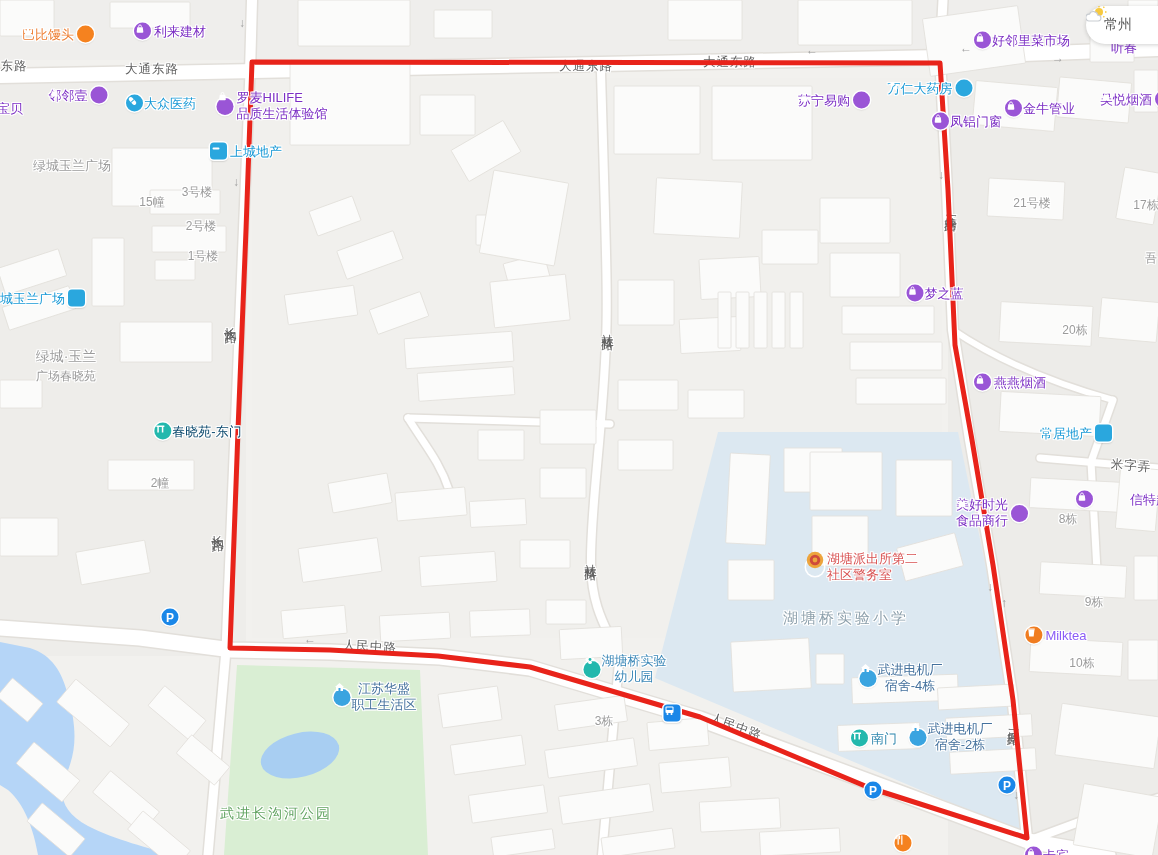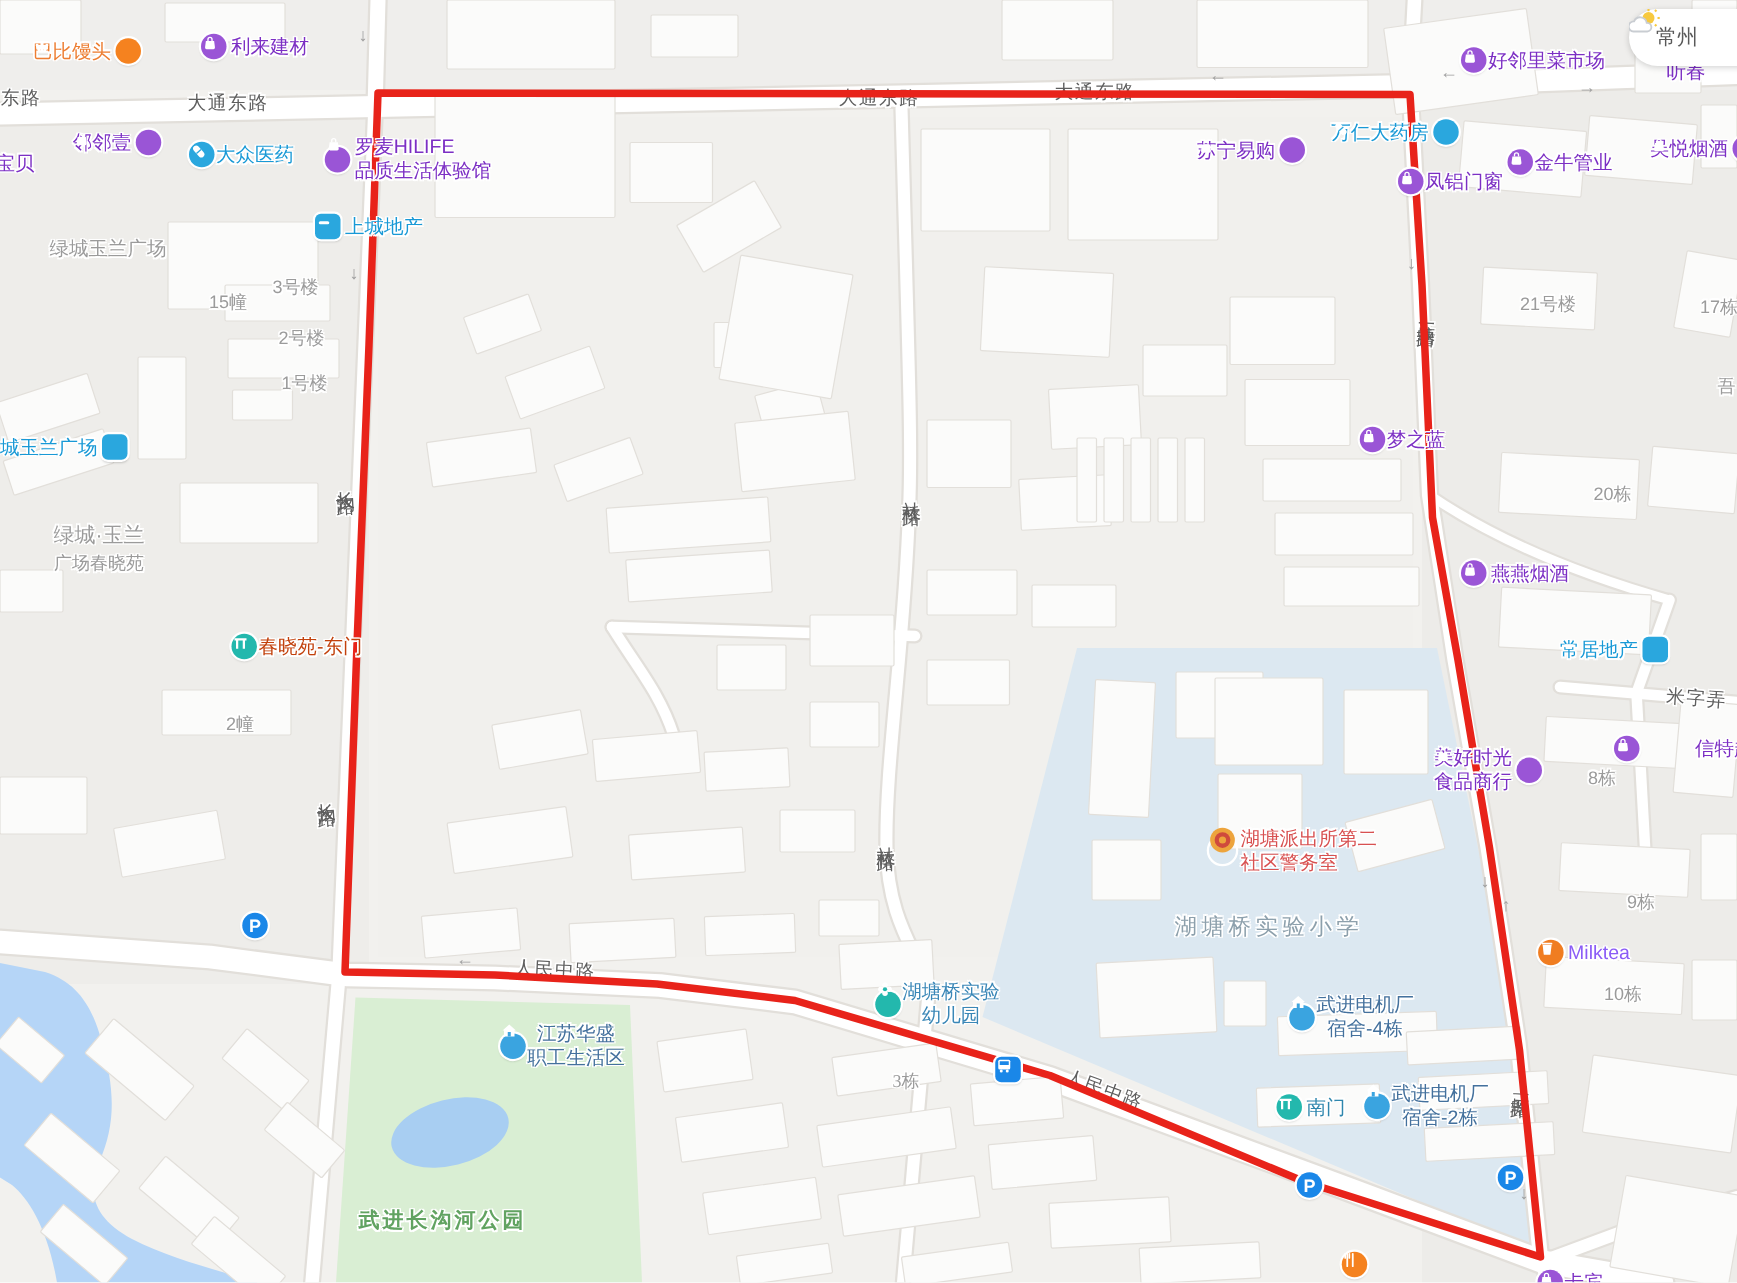--- a/index.html
+++ b/index.html
@@ -224,26 +224,26 @@
       <div class="bldg-label halo" style="left: 201px; top: 226px;">2号楼</div>
       <div class="bldg-label halo" style="left: 203px; top: 256px;">1号楼</div>
       <div class="bldg-label halo" style="left: 160px; top: 483px;">2幢</div>
       <div class="bldg-label halo" style="left: 1032px; top: 203px;">21号楼</div>
       <div class="bldg-label halo" style="left: 1146px; top: 205px;">17栋</div>
       <div class="bldg-label halo" style="left: 1151px; top: 258px;">吾</div>
       <div class="bldg-label halo" style="left: 1075px; top: 330px;">20栋</div>
       <div class="bldg-label halo" style="left: 1068px; top: 519px;">8栋</div>
       <div class="bldg-label halo" style="left: 1094px; top: 602px;">9栋</div>
       <div class="bldg-label halo" style="left: 1082px; top: 663px;">10栋</div>
-      <div class="bldg-label halo" style="left: 604px; top: 721px; font-family: Liberation Serif, serif;">3栋</div>
+      <div class="bldg-label halo" style="left: 604px; top: 721px;">3栋</div>
       <div class="area-label halo gray" style="left: 72px; top: 166px; font-size: 13px;">绿城玉兰广场</div>
       <div class="area-label halo gray" style="left: 66px; top: 357px; font-size: 14px;">绿城·玉兰</div>
       <div class="area-label halo gray" style="left: 66px; top: 376px; font-size: 12px;">广场春晓苑</div>
       <div class="area-label halo campus" style="left: 846px; top: 618px; font-size: 15px;">湖塘桥实验小学</div>
-      <div class="area-label halo park" style="left: 295px; top: 814px; font-size: 14px; font-weight: bold;">武进长沟河公园</div>
+      <div class="area-label halo park" style="left: 276px; top: 814px; font-size: 14px;">武进长沟河公园</div>
     </div>
   <svg id="overlay" class="layer" width="1158" height="855" viewBox="0 0 1158 855">
     <path id="redline" d="M252,62 L940,63 L948,190 L955,345 L972,440 L993,565 L1013,700 L1027,838
              L870,788 L700,717 L530,667 L438,656 L330,650 L230,648
              L238,430 L246,230 Z" fill="none" stroke="#e8231a" stroke-width="5" stroke-linejoin="round" stroke-linecap="round"></path>
   </svg>
   <div id="poi-layer" class="layer">
       <div class="poi" style="left: 58px; top: 34px;">
         <div class="poi-lines halo" style="color: rgb(237, 125, 49);">
           <div>巴比馒头</div>
@@ -325,21 +325,21 @@
           <div>绿城玉兰广场</div>
         </div>
         <span class="poi-icon square" style="background: rgb(42, 167, 222);"></span>
       </div>
       <div class="poi col" style="left: 198px; top: 431px;">
         <span class="poi-icon" style="background: rgb(35, 184, 173);">
           <svg width="12" height="12" viewBox="0 0 24 24">
             <path d="M4,6 h16 v3 h-2 v11 h-3 v-11 H9 v11 H6 V9 H4 z" fill="#fff"></path>
           </svg>
         </span>
-        <div class="poi-lines halo" style="color: #c2410c;">
+        <div class="poi-lines halo" style="color: #0c4a6e;">
           <div>春晓苑-东门</div>
         </div>
       </div>
       <div class="poi col" style="left: 1022px; top: 40px;">
         <span class="poi-icon" style="background: rgb(154, 85, 214);">
           <svg width="12" height="12" viewBox="0 0 24 24">
             <path d="M6.5,9.5 h11 l1.1,8.6 a2,2 0 0 1 -2,2.4 H7.4 a2,2 0 0 1 -2,-2.4 z" fill="#fff"></path>
             <path d="M9.3,9.5 V7.6 a2.7,2.7 0 0 1 5.4,0 V9.5" stroke="#fff" stroke-width="1.8" fill="none"></path>
           </svg>
         </span>

